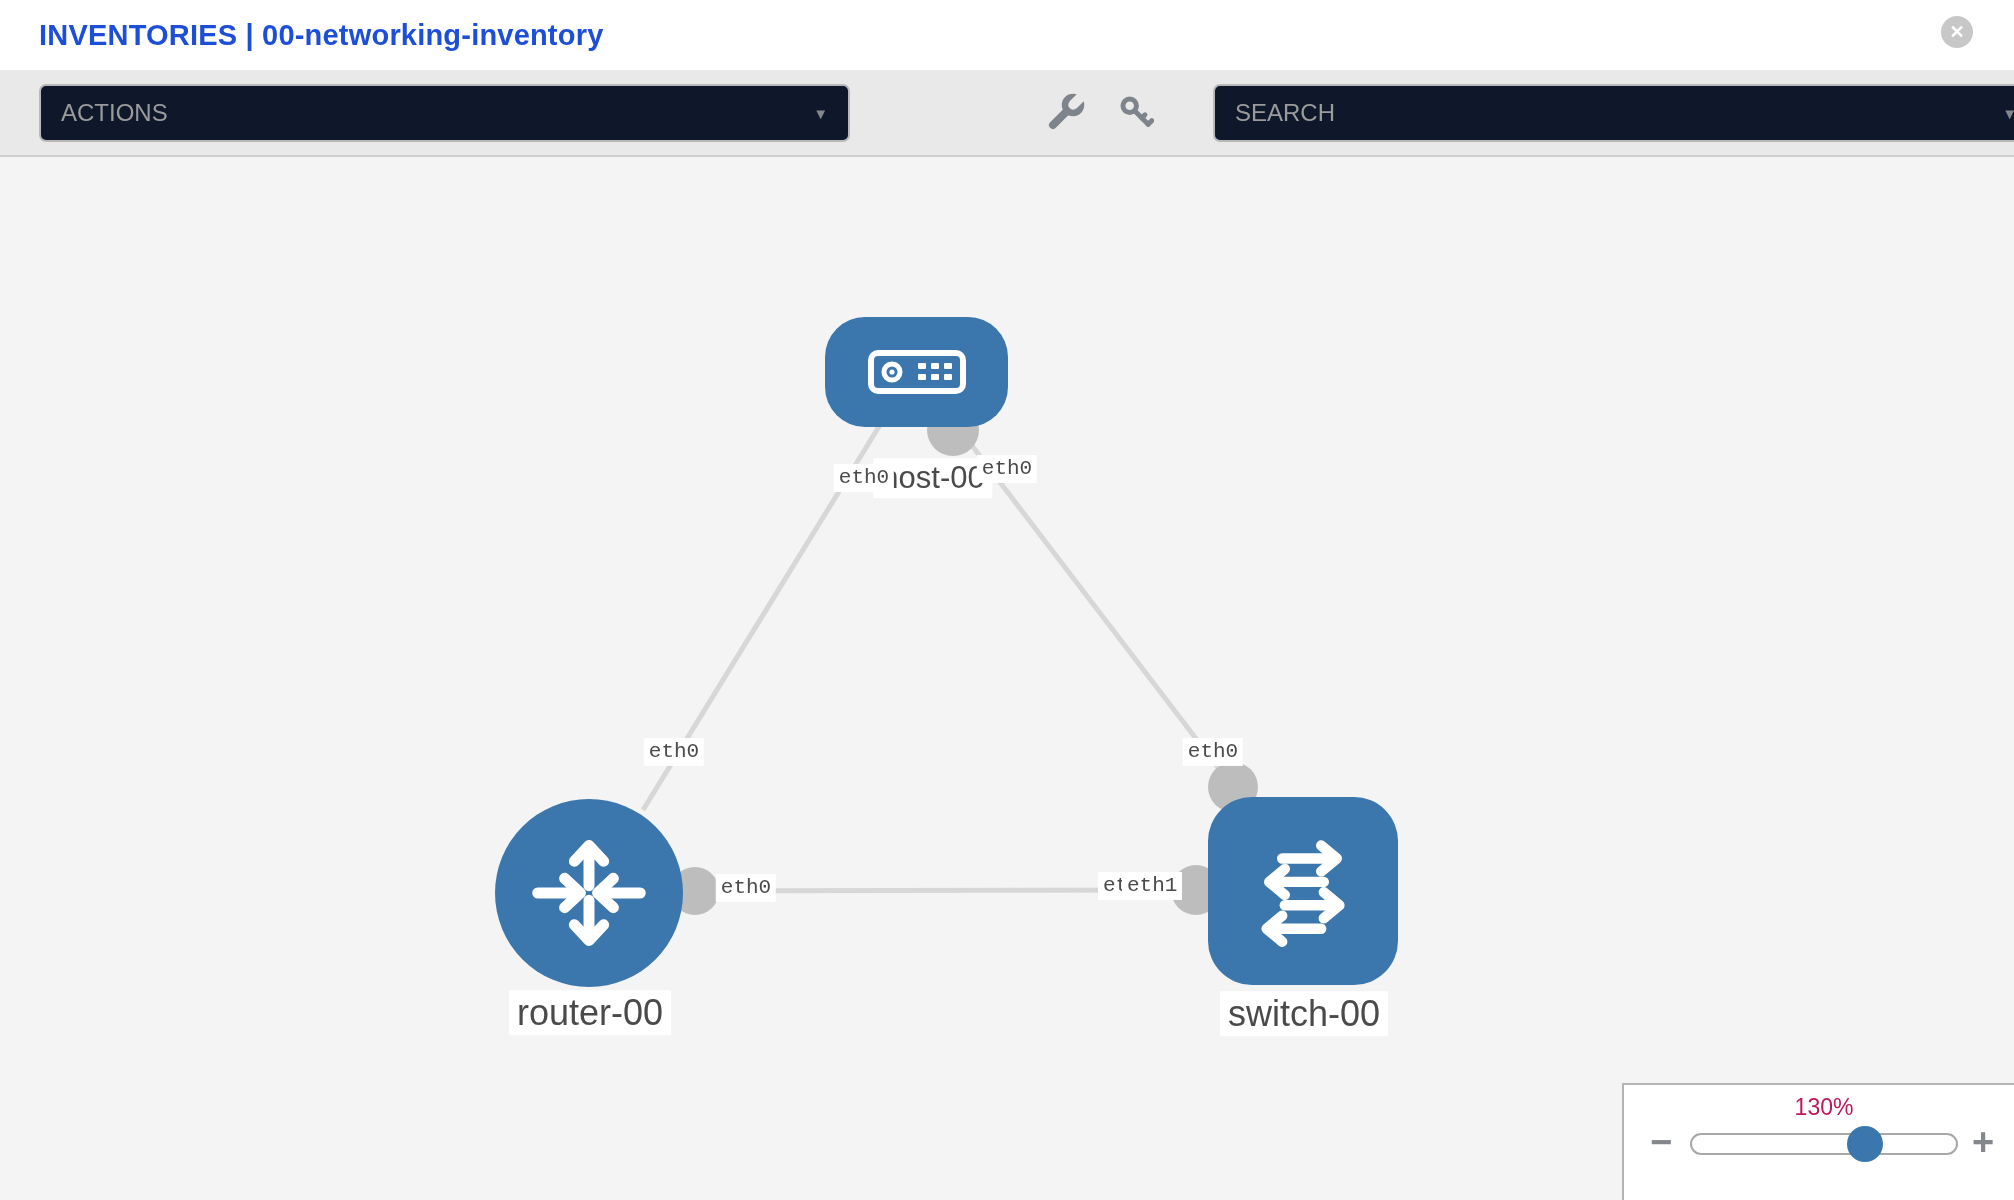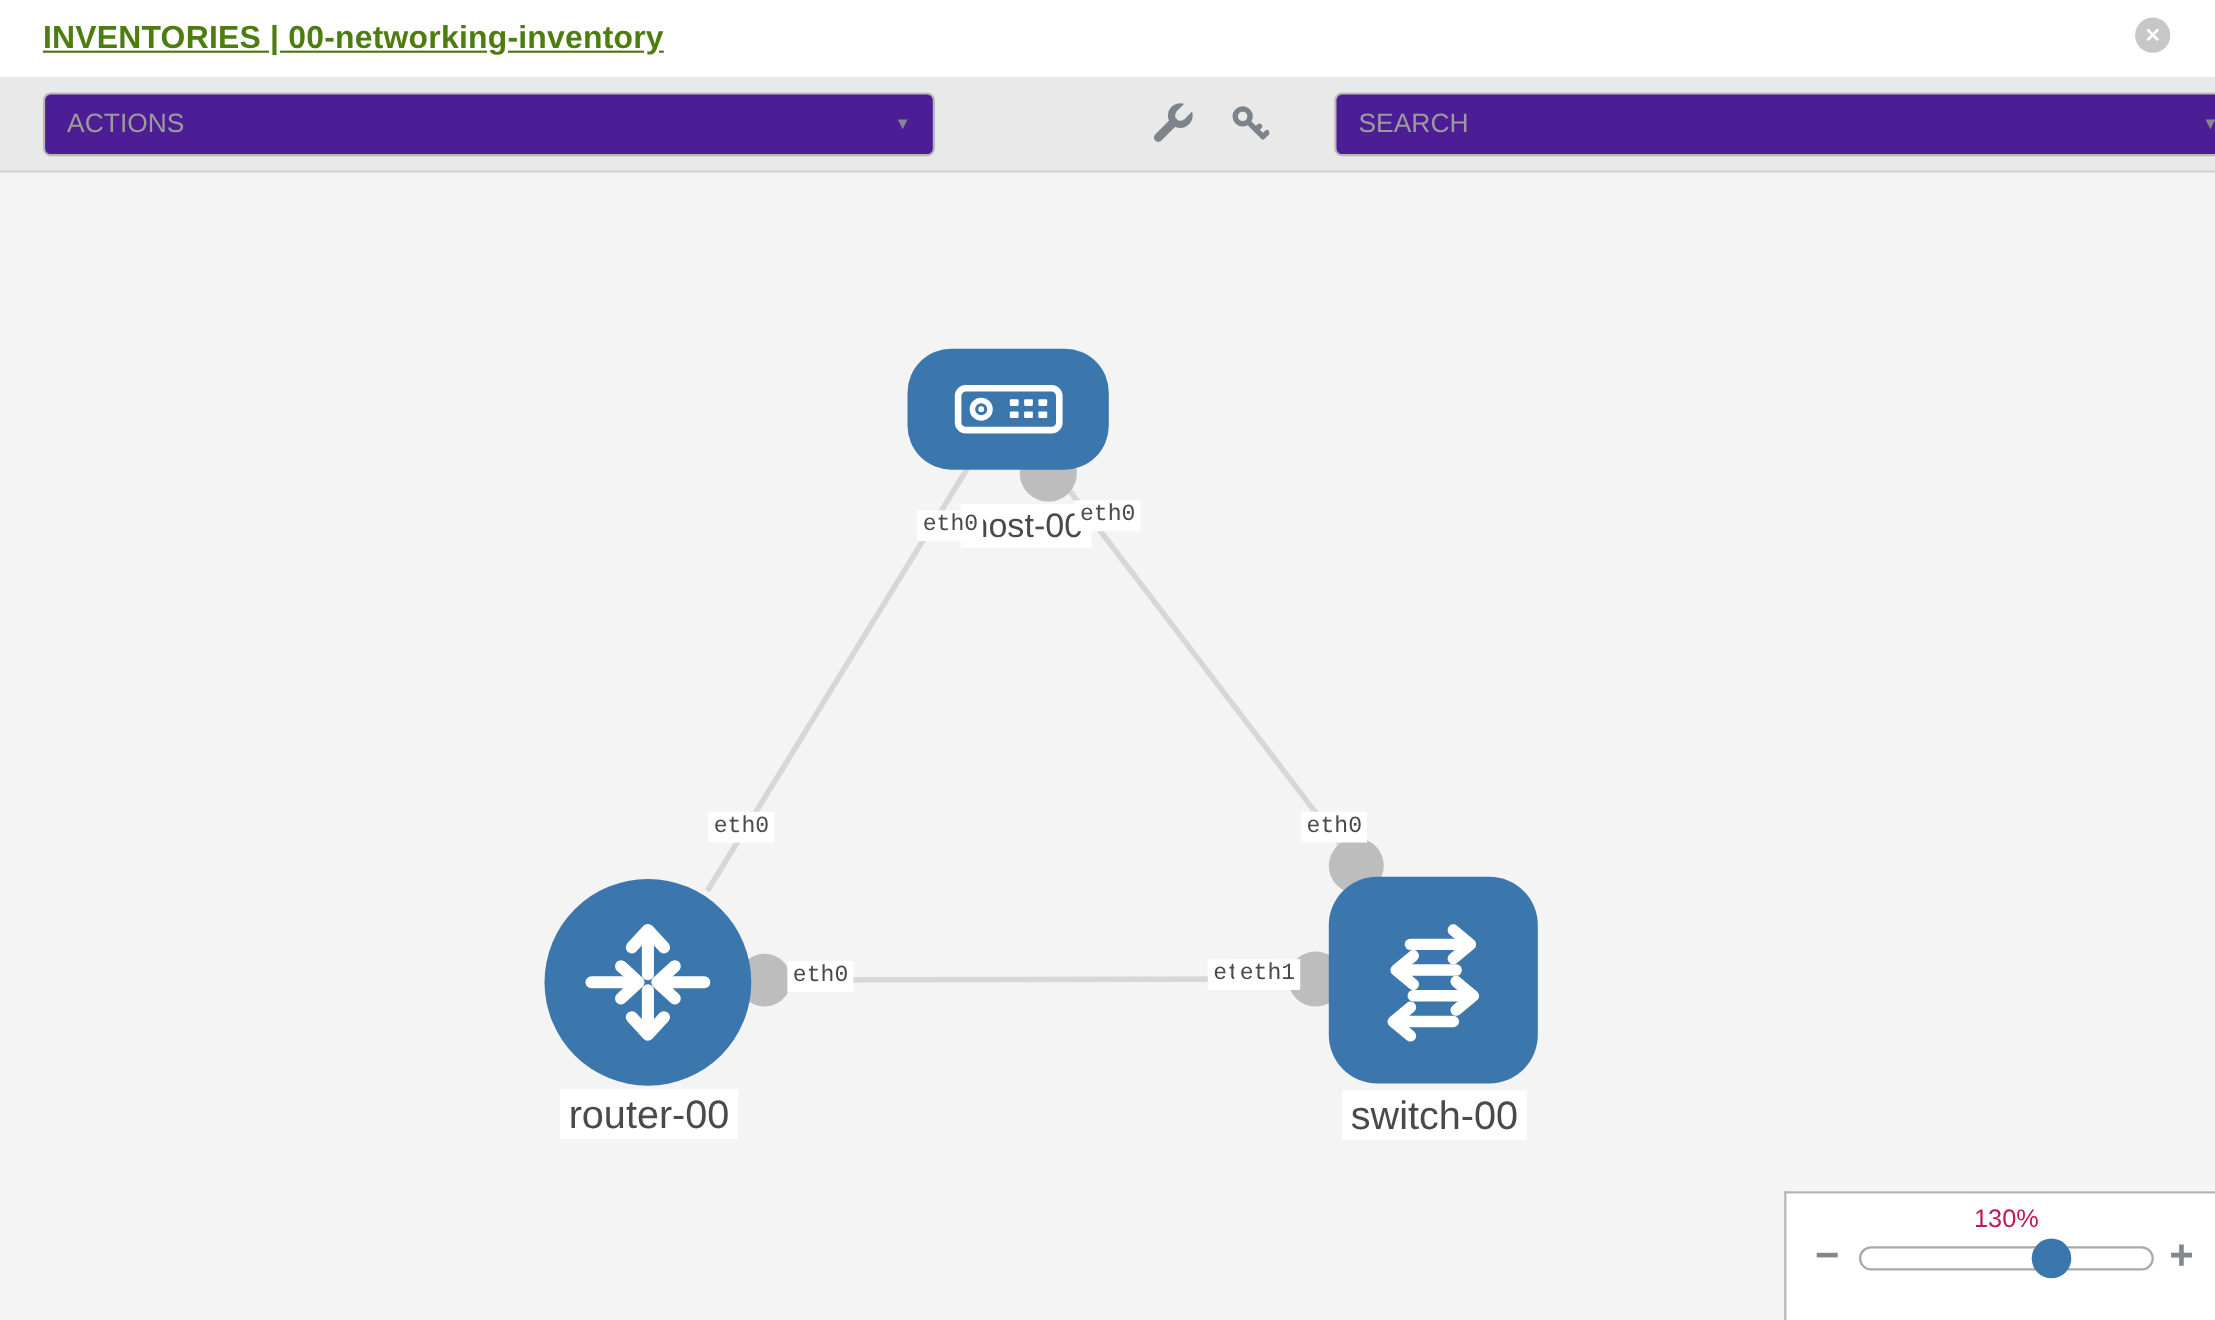--- a/index.html
+++ b/index.html
@@ -1,28 +1,28 @@
 <!DOCTYPE html>
 <html><head>
 <meta charset="utf-8">
 <style>
   * { box-sizing: border-box; }
   body { margin: 0; font-family: "Liberation Sans", sans-serif; background: #fff; }
   .screen { position: relative; width: 2014px; height: 1200px; background: #fff; overflow: hidden; }
 
   
   .header { position: absolute; top: 0; left: 0; width: 2014px; height: 70px; background: #fff; }
-  .page-title { position: absolute; left: 39px; top: 19px; font-size: 29px; font-weight: bold; color: #4d7c0f; letter-spacing: 0.2px; text-decoration: underline; }
+  .page-title { position: absolute; left: 39px; top: 19px; font-size: 29px; font-weight: bold; color: #1d4ed8; letter-spacing: 0.2px; }
   .close-btn { position: absolute; left: 1941px; top: 16px; width: 32px; height: 32px; border-radius: 50%;
                background: #c7c7c7; color: #fff; display: flex; align-items: center; justify-content: center;
                font-size: 18px; font-weight: bold; cursor: pointer; }
 
   
   .toolbar { position: absolute; top: 70px; left: 0; width: 2014px; height: 87px; background: #e9e9e9; border-bottom: 2px solid #cfcfcf; }
-  .select-box { position: absolute; top: 14px; height: 58px; background: #4c1d95; border: 2px solid #b9b9b9; border-radius: 7px;
+  .select-box { position: absolute; top: 14px; height: 58px; background: #0f172a; border: 2px solid #b9b9b9; border-radius: 7px;
                 display: flex; align-items: center; padding: 0 20px; font-size: 24px; color: #9b9b9b; cursor: pointer; }
   .select-box .caret { position: absolute; right: 20px; top: 50%; transform: translateY(-50%); font-size: 15px; color: #84878c; }
   .actions-box { left: 39px; width: 811px; }
   .search-box { left: 1183px; width: 826px; margin-left: 30px; }
   .tool-btn { position: absolute; top: 14px; width: 56px; height: 58px; display: flex; align-items: center; justify-content: center; cursor: pointer; }
 
   
   .canvas { position: absolute; top: 157px; left: 0; width: 2014px; height: 1043px; background: #f4f4f4; }
   .links-layer { position: absolute; top: 0; left: 0; }
 

